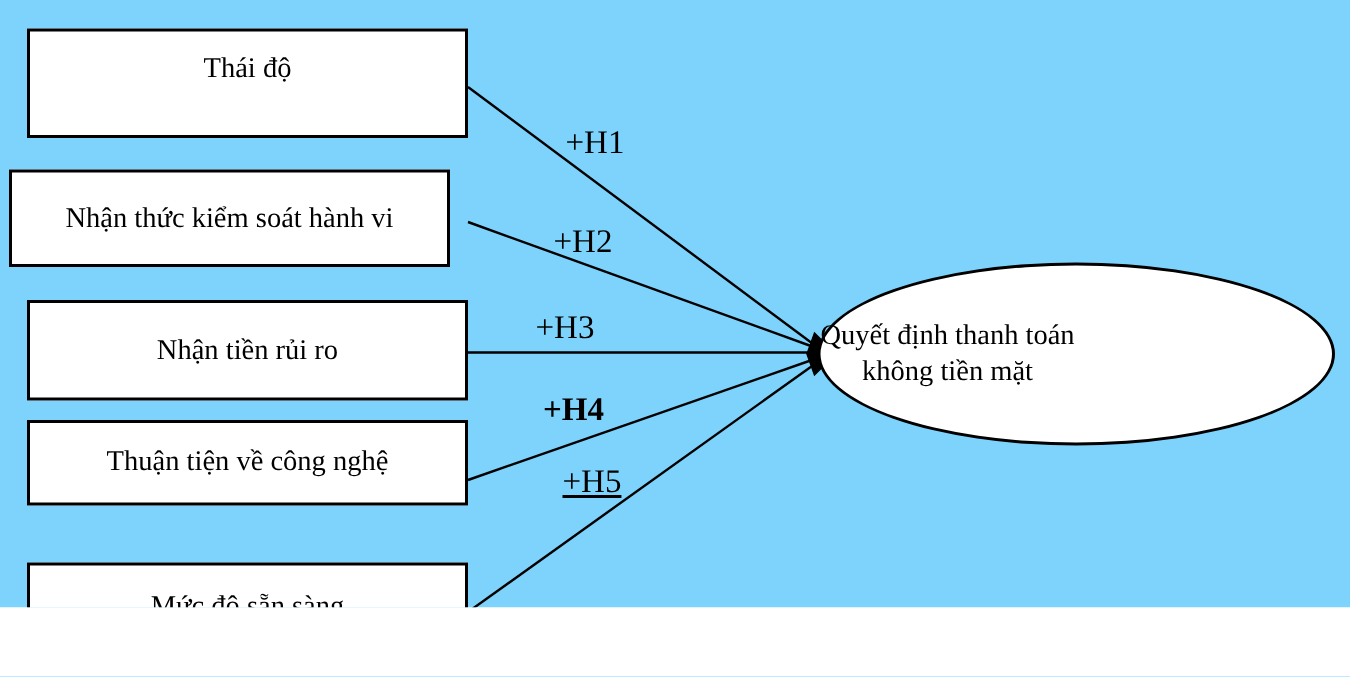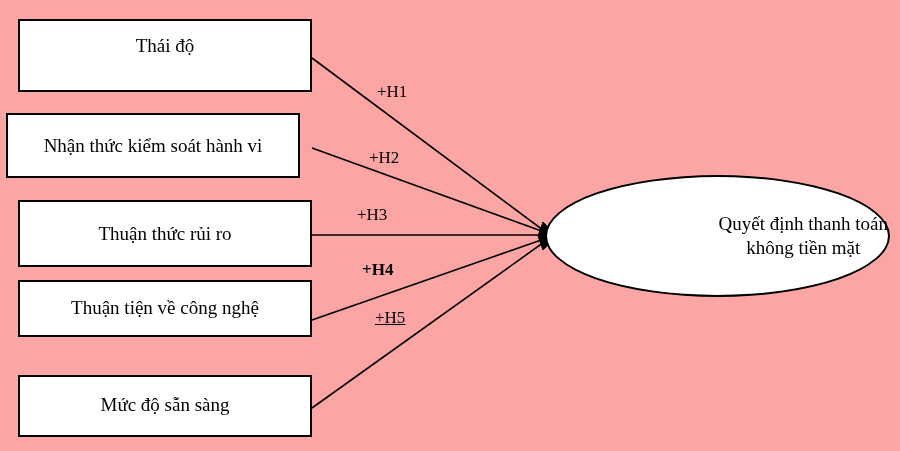--- a/index.html
+++ b/index.html
@@ -3,22 +3,22 @@
 <meta charset="utf-8">
 <style>
   html, body {
     margin: 0;
     padding: 0;
     background: #ffffff;
   }
   #canvas {
     position: relative;
     width: 900px;
-    height: 451px;
-    background: #fca5a5;
+    height: 405px;
+    background: #7dd3fc;
     overflow: hidden;
     font-family: "Liberation Serif", "DejaVu Serif", serif;
   }
   #edges {
     position: absolute;
     left: 0;
     top: 0;
     width: 900px;
     height: 451px;
   }
@@ -38,31 +38,31 @@
     text-align: center;
   }
   .outcome-ellipse {
     position: absolute;
     box-sizing: border-box;
     border: 2px solid #000000;
     border-radius: 50%;
     background: #ffffff;
     display: flex;
     align-items: center;
-    justify-content: flex-end;
+    justify-content: flex-start;
   }
   .outcome-ellipse .node-label {
     font-size: 19px;
     color: #000000;
     line-height: 1.25;
     text-align: center;
   }
   .edge-label {
     position: absolute;
-    font-size: 17px;
+    font-size: 22px;
     color: #000000;
     white-space: nowrap;
     background: transparent;
   }
 </style>
 </head>
 <body>
 
 <div id="canvas">
 
@@ -79,21 +79,21 @@
 
   <div class="node-box" style="left:18px; top:19px; width:294px; height:73px;">
     <span class="node-label" style="margin-top:14px;">Thái độ</span>
   </div>
 
   <div class="node-box" style="left:6px; top:113px; width:294px; height:65px;">
     <span class="node-label" style="margin-top:20px;">Nhận thức kiểm soát hành vi</span>
   </div>
 
   <div class="node-box" style="left:18px; top:200px; width:294px; height:67px;">
-    <span class="node-label" style="margin-top:21px;">Thuận thức rủi ro</span>
+    <span class="node-label" style="margin-top:21px;">Nhận tiền rủi ro</span>
   </div>
 
   <div class="node-box" style="left:18px; top:280px; width:294px; height:57px;">
     <span class="node-label" style="margin-top:15px;">Thuận tiện về công nghệ</span>
   </div>
 
   <div class="node-box" style="left:18px; top:375px; width:294px; height:62px;">
     <span class="node-label" style="margin-top:17px;">Mức độ sẵn sàng</span>
   </div>
 

